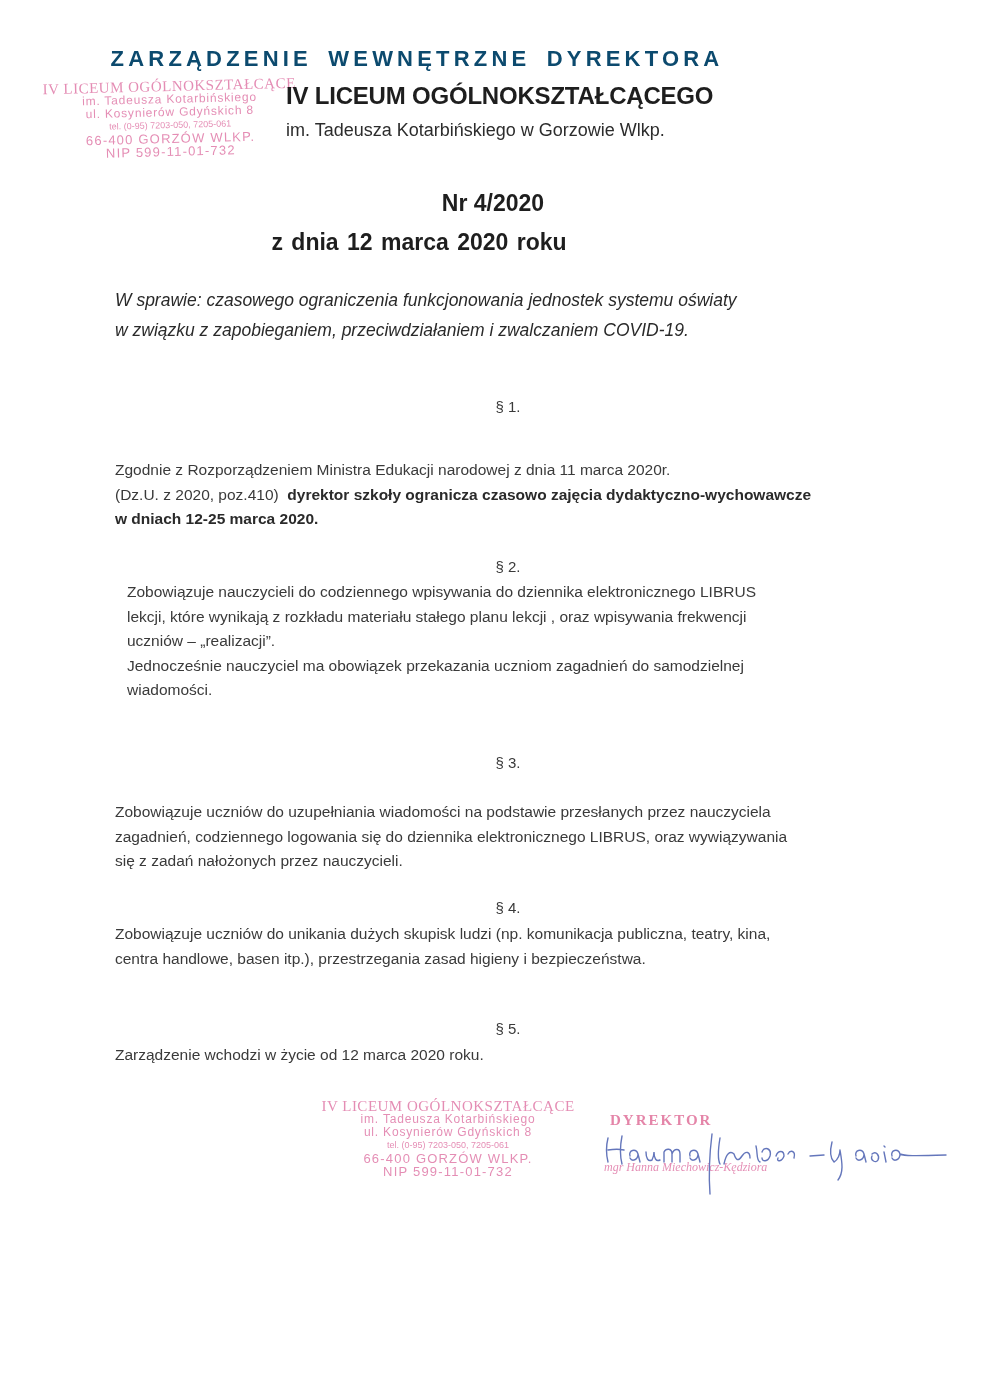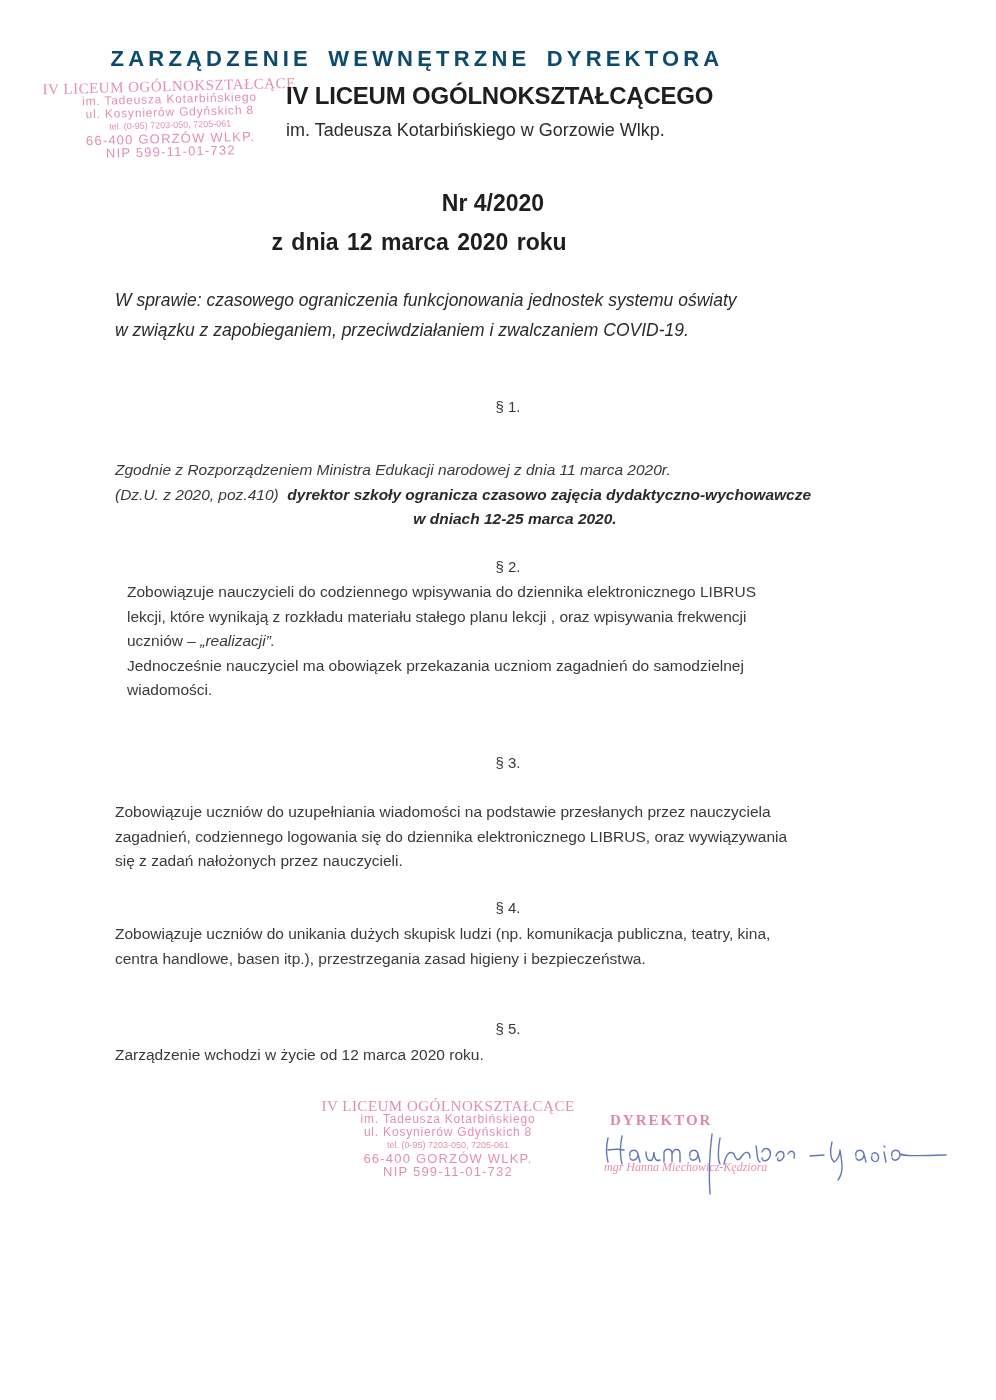--- a/index.html
+++ b/index.html
@@ -34,22 +34,22 @@
     left: 115px; top: 285px; width: 800px;
     font-size: 17.5px; font-weight: normal; font-style: italic; line-height: 30px; color: #2a2a2a;
   }
   .para-mark {
     left: 0; width: 996px; text-align: center; padding-left: 20px; box-sizing: border-box;
     font-size: 15px; color: #3a3a3a;
   }
   .body-text {
     left: 115px; width: 800px; font-size: 15.5px; line-height: 24.5px; color: #3a3a3a;
   }
-  .it { font-style: italic; }
-  .b { font-weight: bold; color: #2a2a2a; text-align: center; }
+  .it { }
+  .b { font-weight: bold; color: #2a2a2a; }
   .stamp {
     font-family: "Liberation Serif", "DejaVu Serif", serif;
     color: #e07aa8; text-align: center; line-height: 13px; opacity: 0.85;
   }
   .stamp .l1 { font-size: 15px; letter-spacing: 0.5px; }
   .stamp .l2, .stamp .l3 { font-family: "Liberation Sans", sans-serif; font-size: 12px; letter-spacing: 0.8px; }
   .stamp .l4 { font-family: "Liberation Sans", sans-serif; font-size: 9px; letter-spacing: 0; }
   .stamp .l5, .stamp .l6 { font-family: "Liberation Sans", sans-serif; font-size: 13px; letter-spacing: 1.2px; }
   .stamp1 { left: 30px; top: 80px; width: 280px; transform: rotate(-1.5deg); }
   .stamp2 { left: 308px; top: 1100px; width: 280px; }

